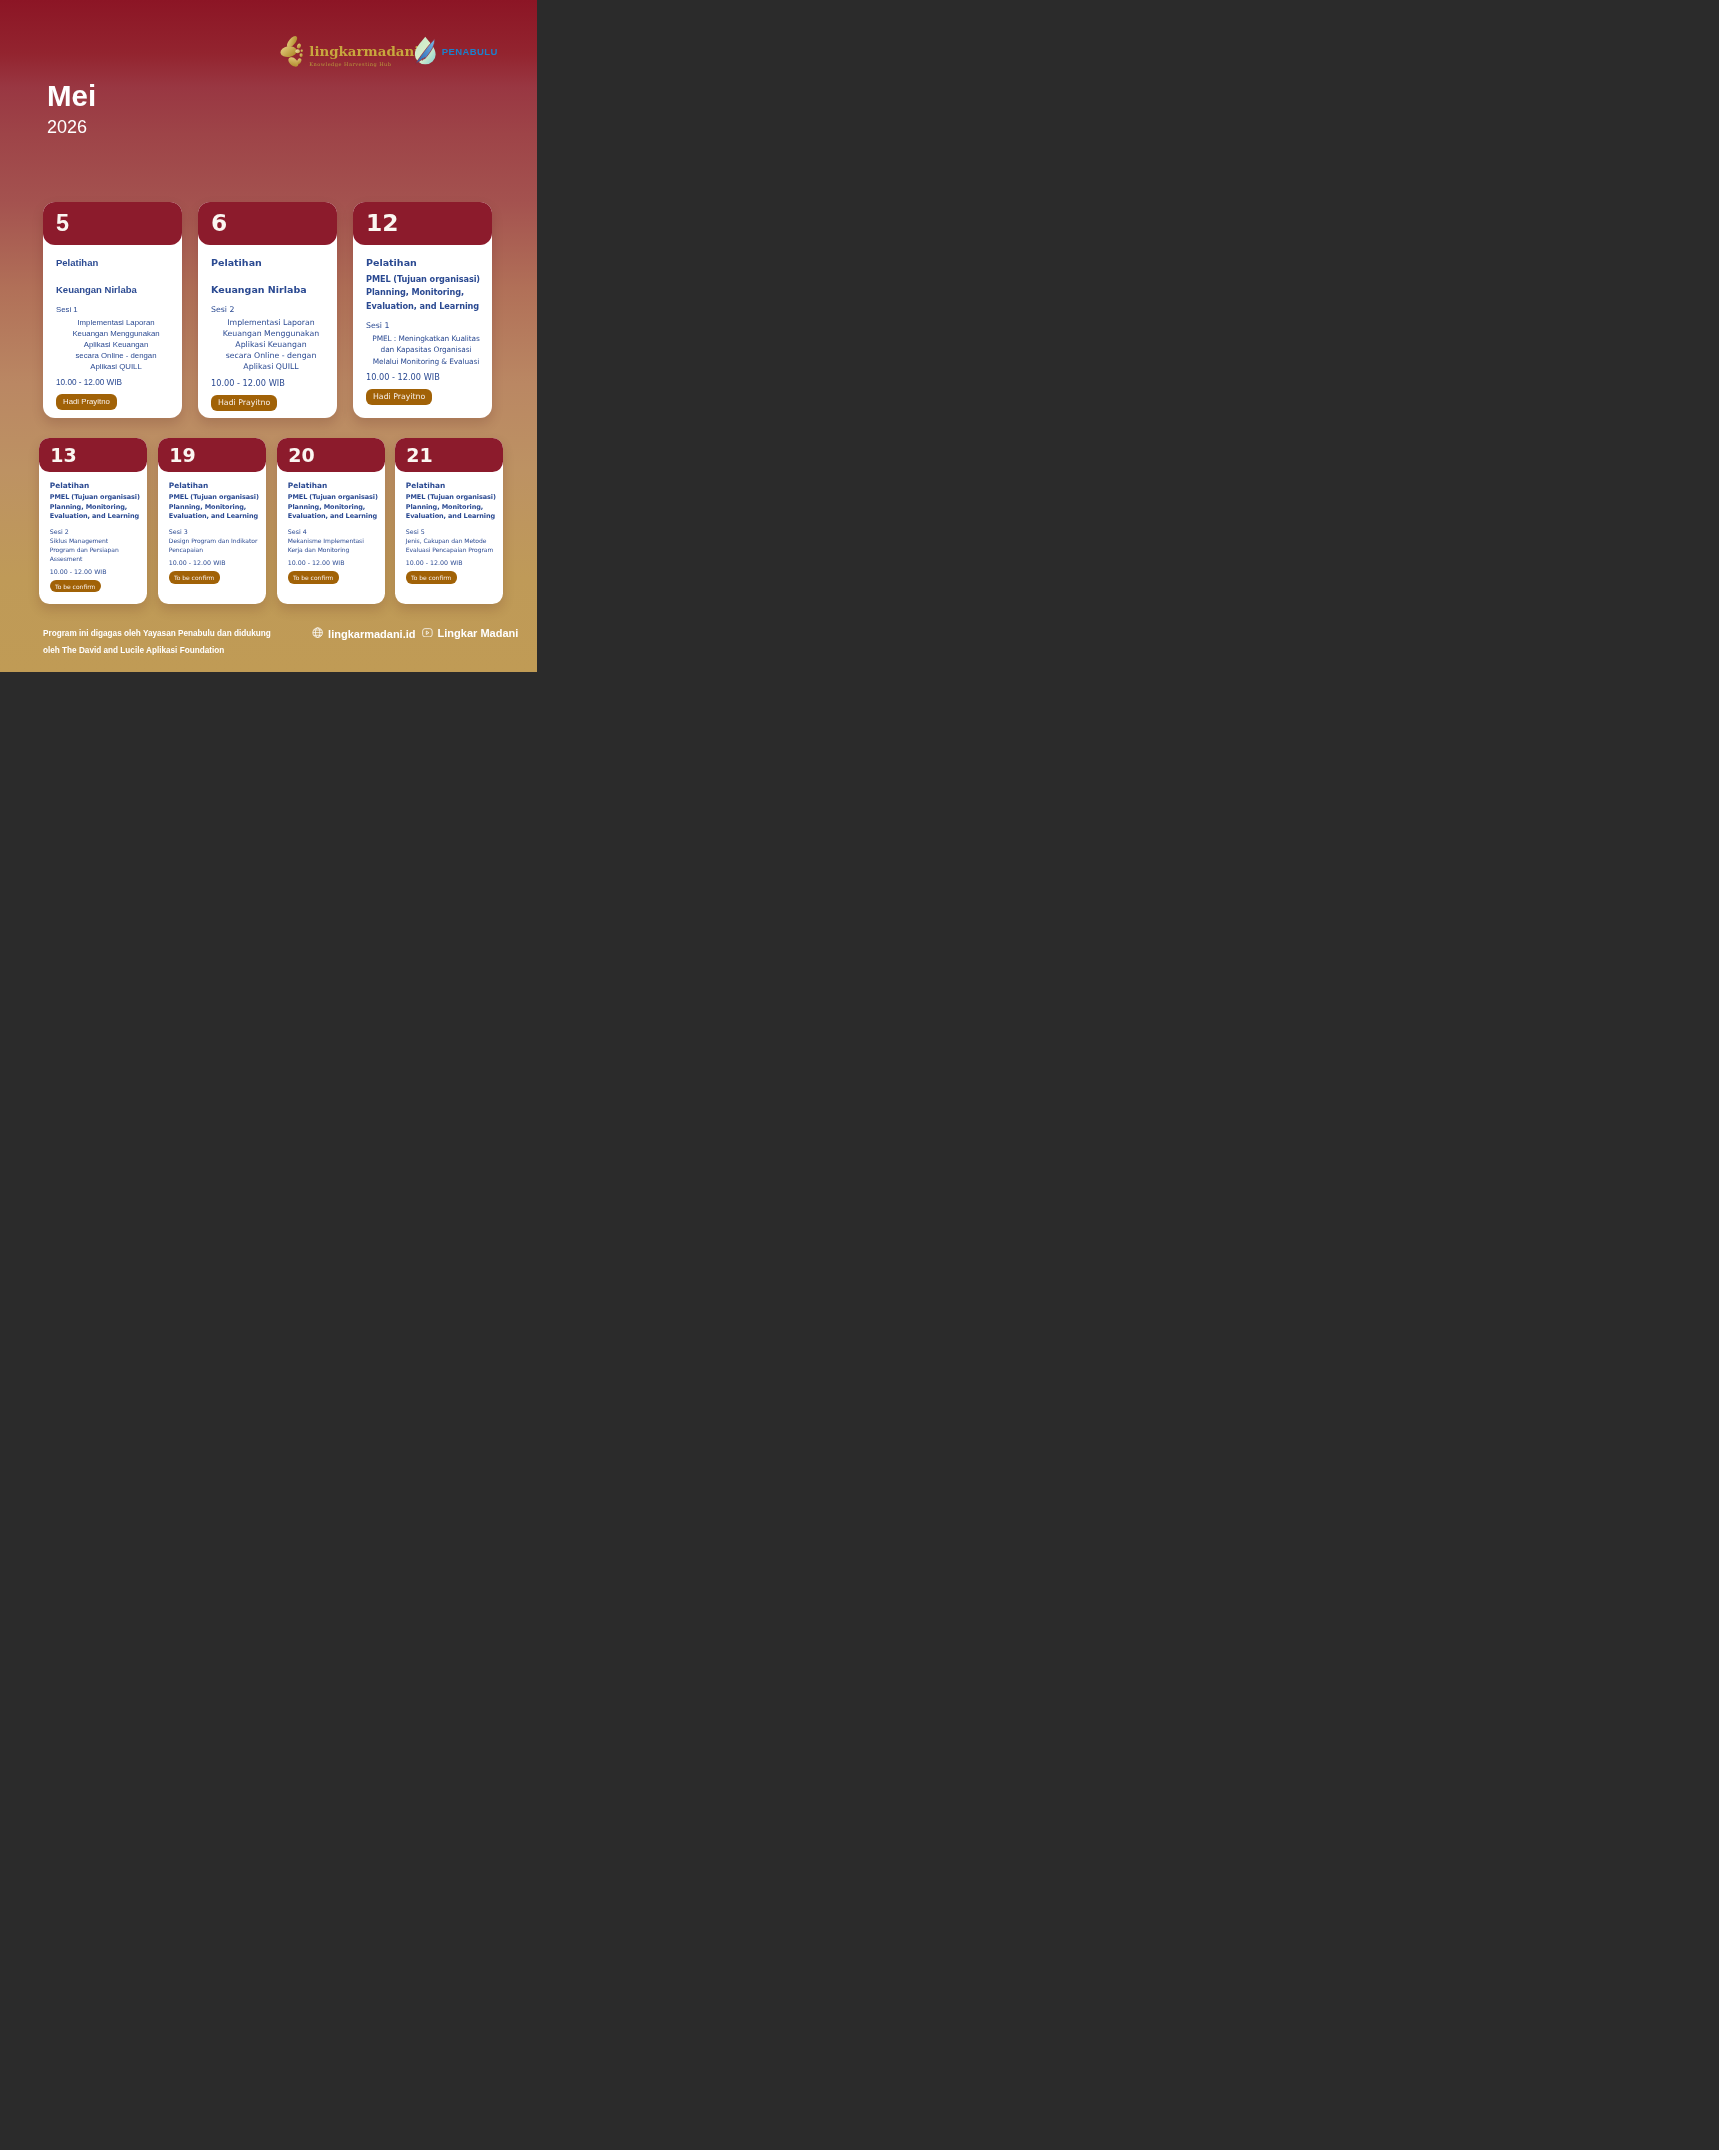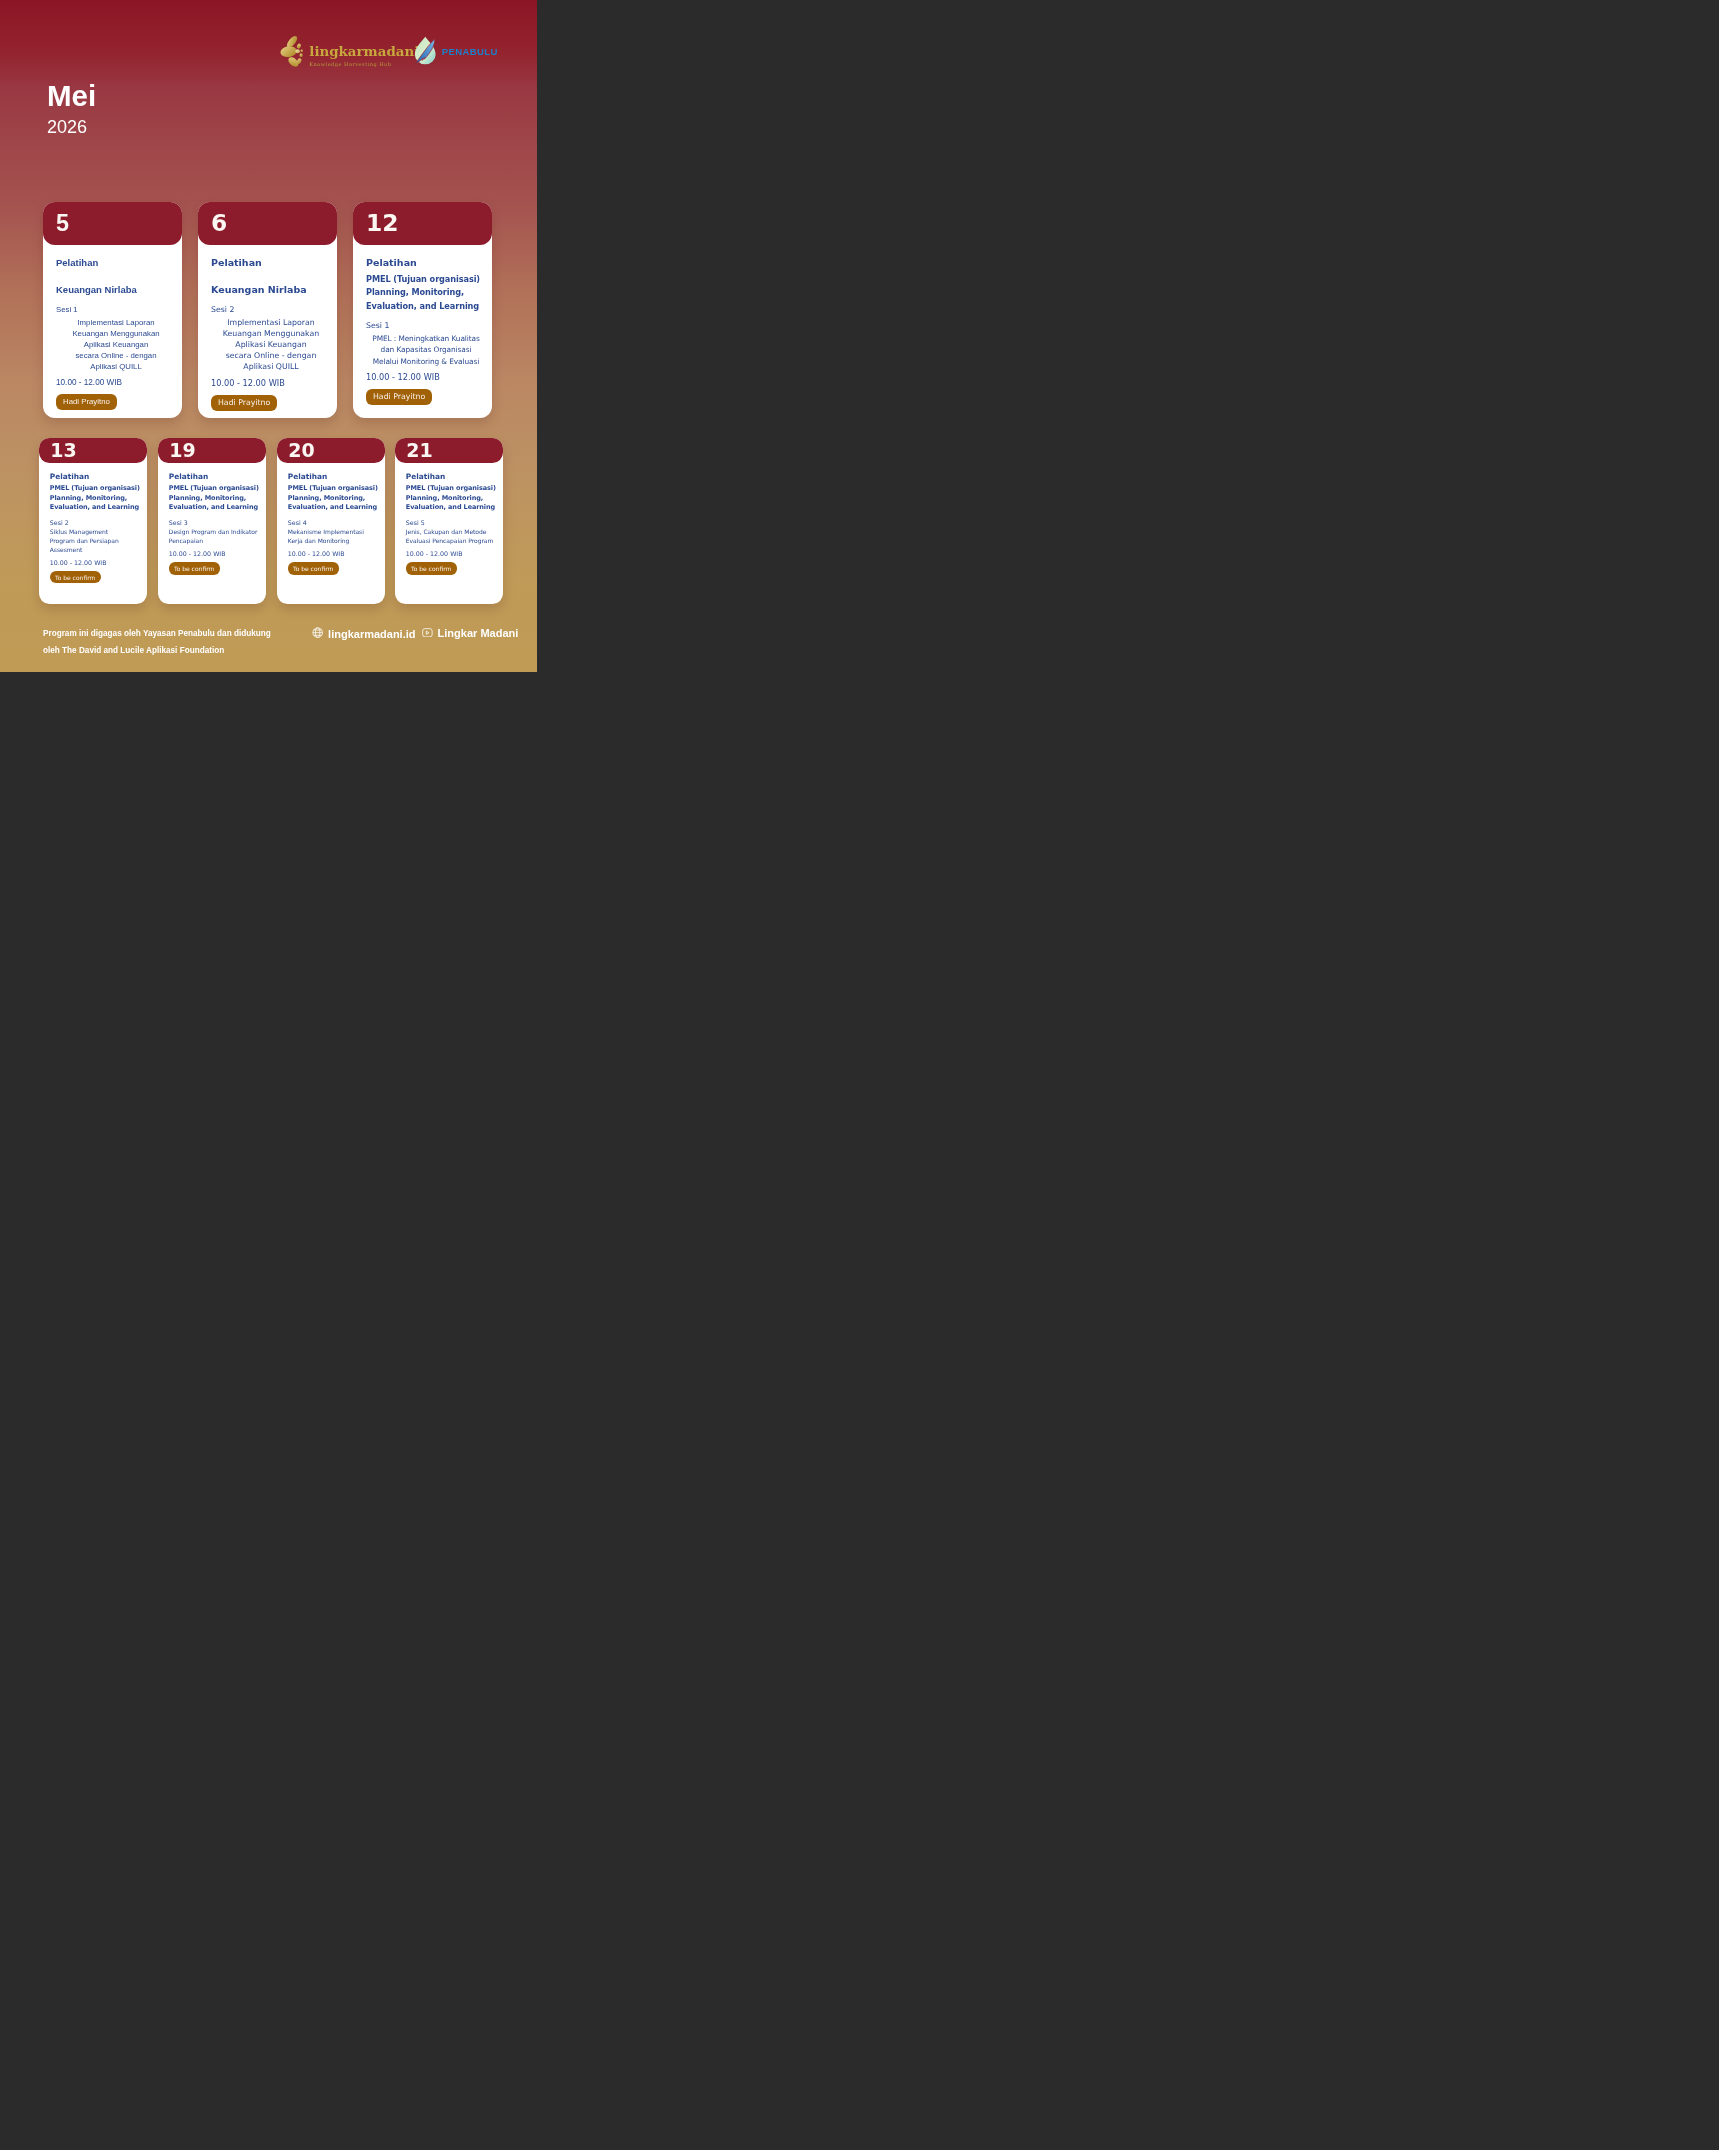--- a/index.html
+++ b/index.html
@@ -23,21 +23,21 @@
   .month-title{position:absolute;left:47px;top:81px;color:#FFFFFF;}
   .month-title .month{font-size:29.5px;font-weight:700;line-height:1;}
   .month-title .year{font-size:18px;font-weight:400;margin-top:7.8px;line-height:1;}
   
   .card{position:absolute;background:#FFFFFF;border-radius:12px;
         box-shadow:0 5.2px 11.3px rgba(70,15,20,.16);}
   .card.r2{border-radius:10.4px;}
   .geo{font-family:"DejaVu Sans",sans-serif;}
   .card-header{background:#8C1B2C;display:flex;align-items:center;}
   .r1 .card-header{height:43px;border-radius:12px;padding-left:13px;}
-  .r2 .card-header{height:25px;border-radius:10.4px;padding-left:11.3px;}
+  .r2 .card-header{height:34px;border-radius:10.4px;padding-left:11.3px;}
   .day{color:#FBF6F1;font-weight:700;line-height:1;}
   .r1 .day{font-size:23.4px;}
   .r2 .day{font-size:19px;}
   .r1 .card-body{padding:11.3px 6px 0 13px;}
   .r2 .card-body{padding:8.7px 3.5px 0 10.8px;}
   .t1,.t2,.session,.desc,.time{color:#2B4A92;}
   .t1{font-weight:700;}
   .r1 .t1{font-size:9.5px;line-height:1.5;}
   .r2 .t1{font-size:7.4px;line-height:1.45;}
   .t2{font-weight:700;white-space:pre-line;}

